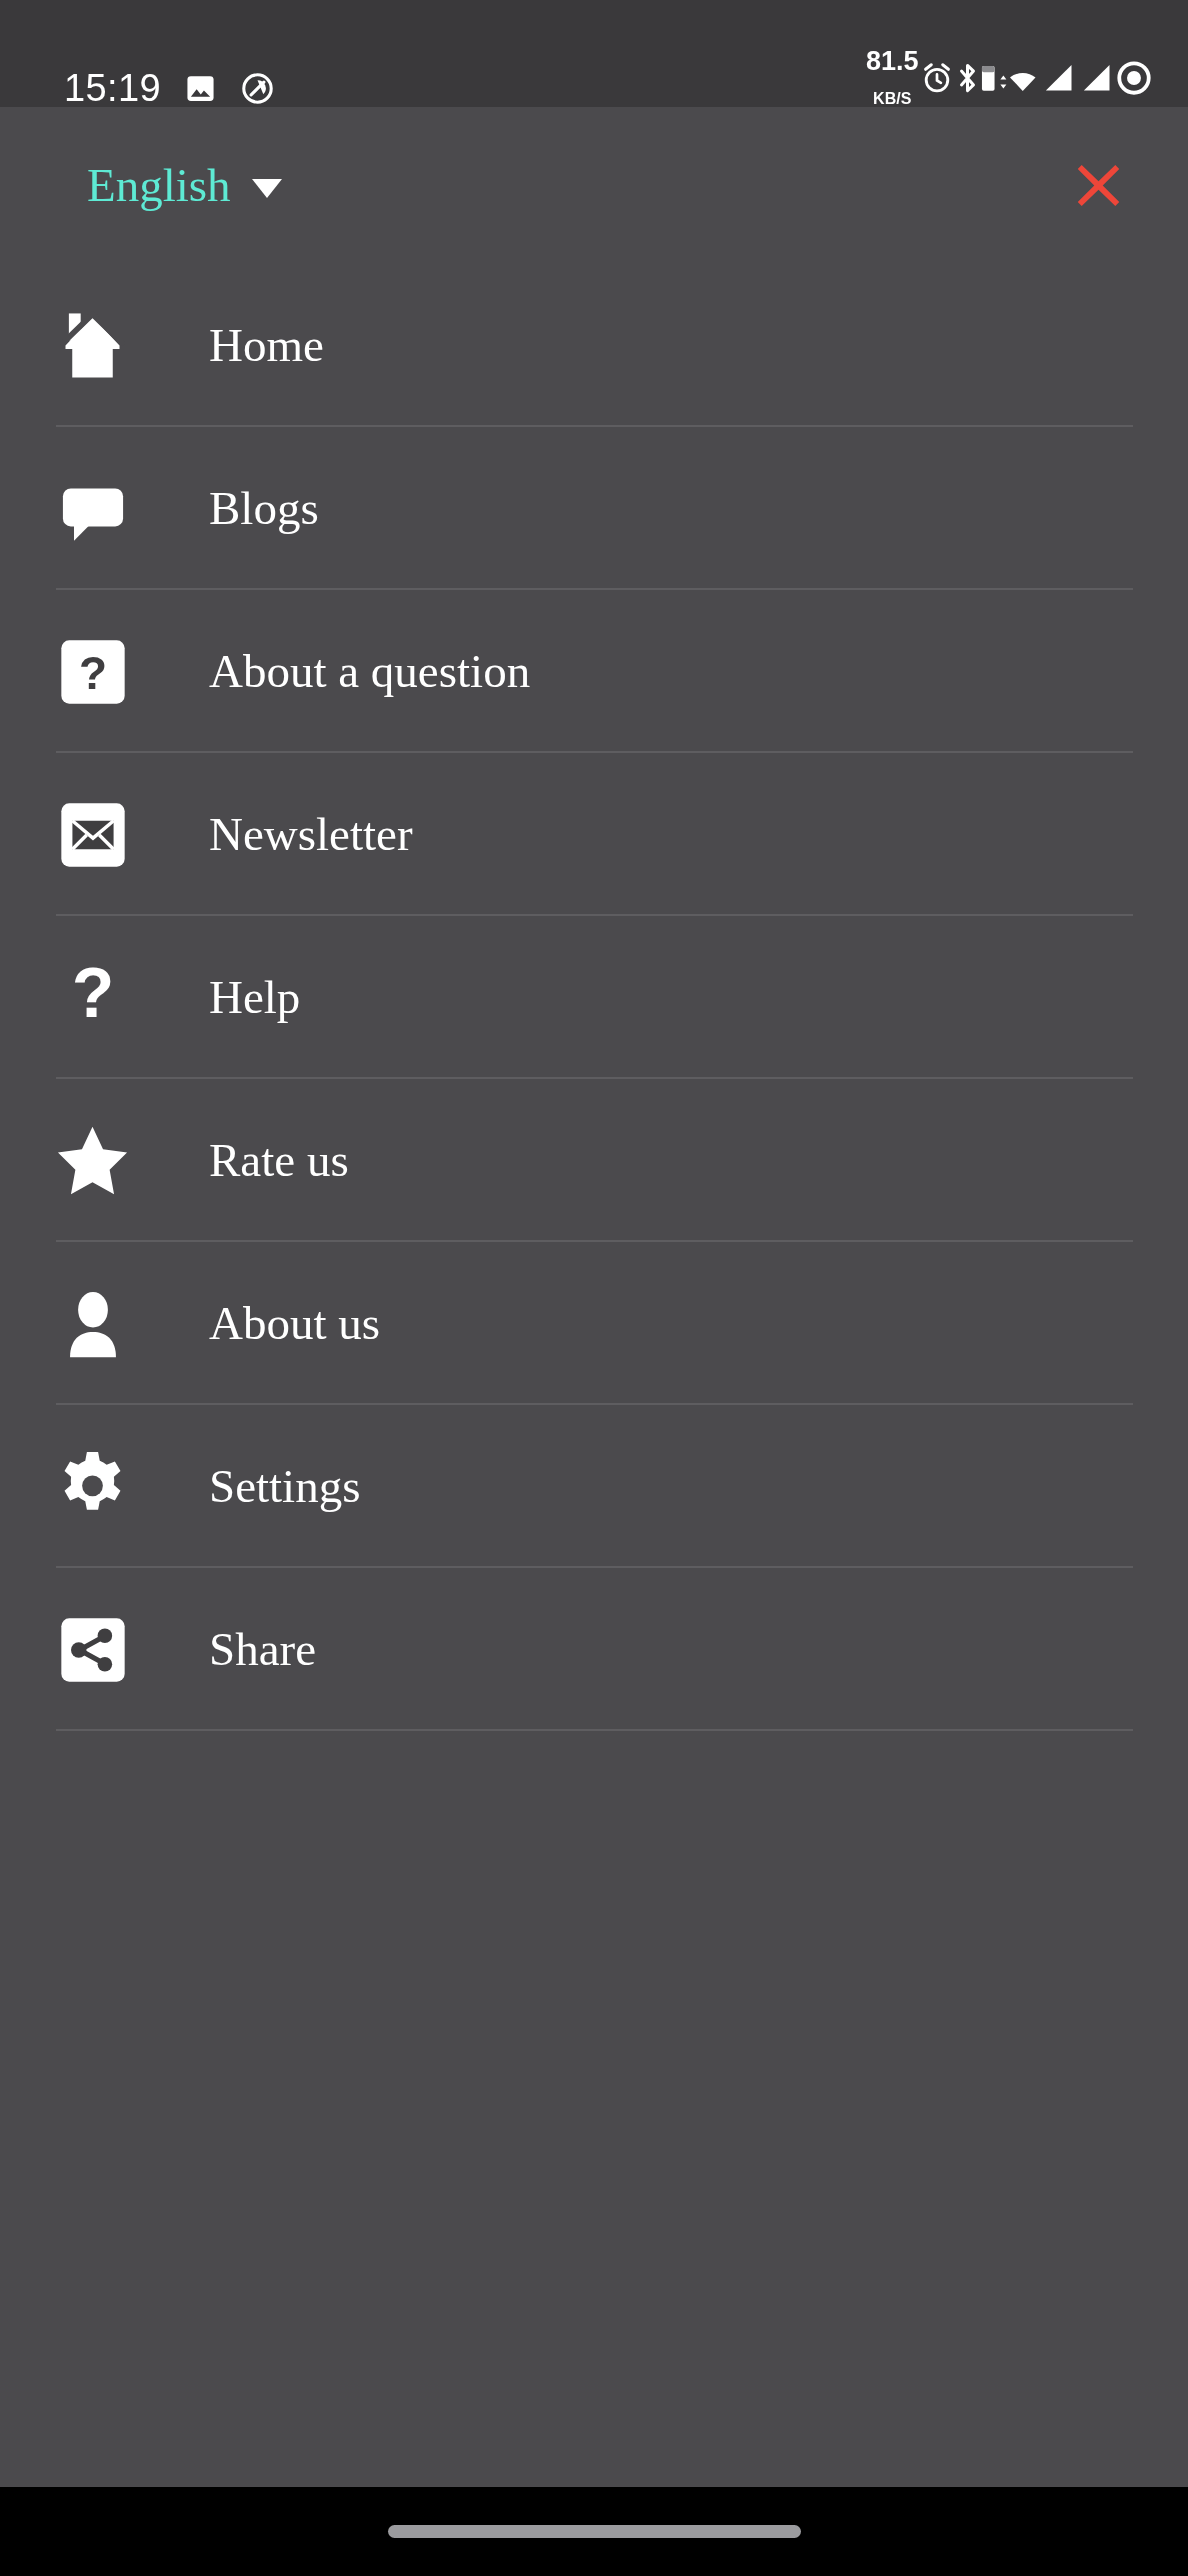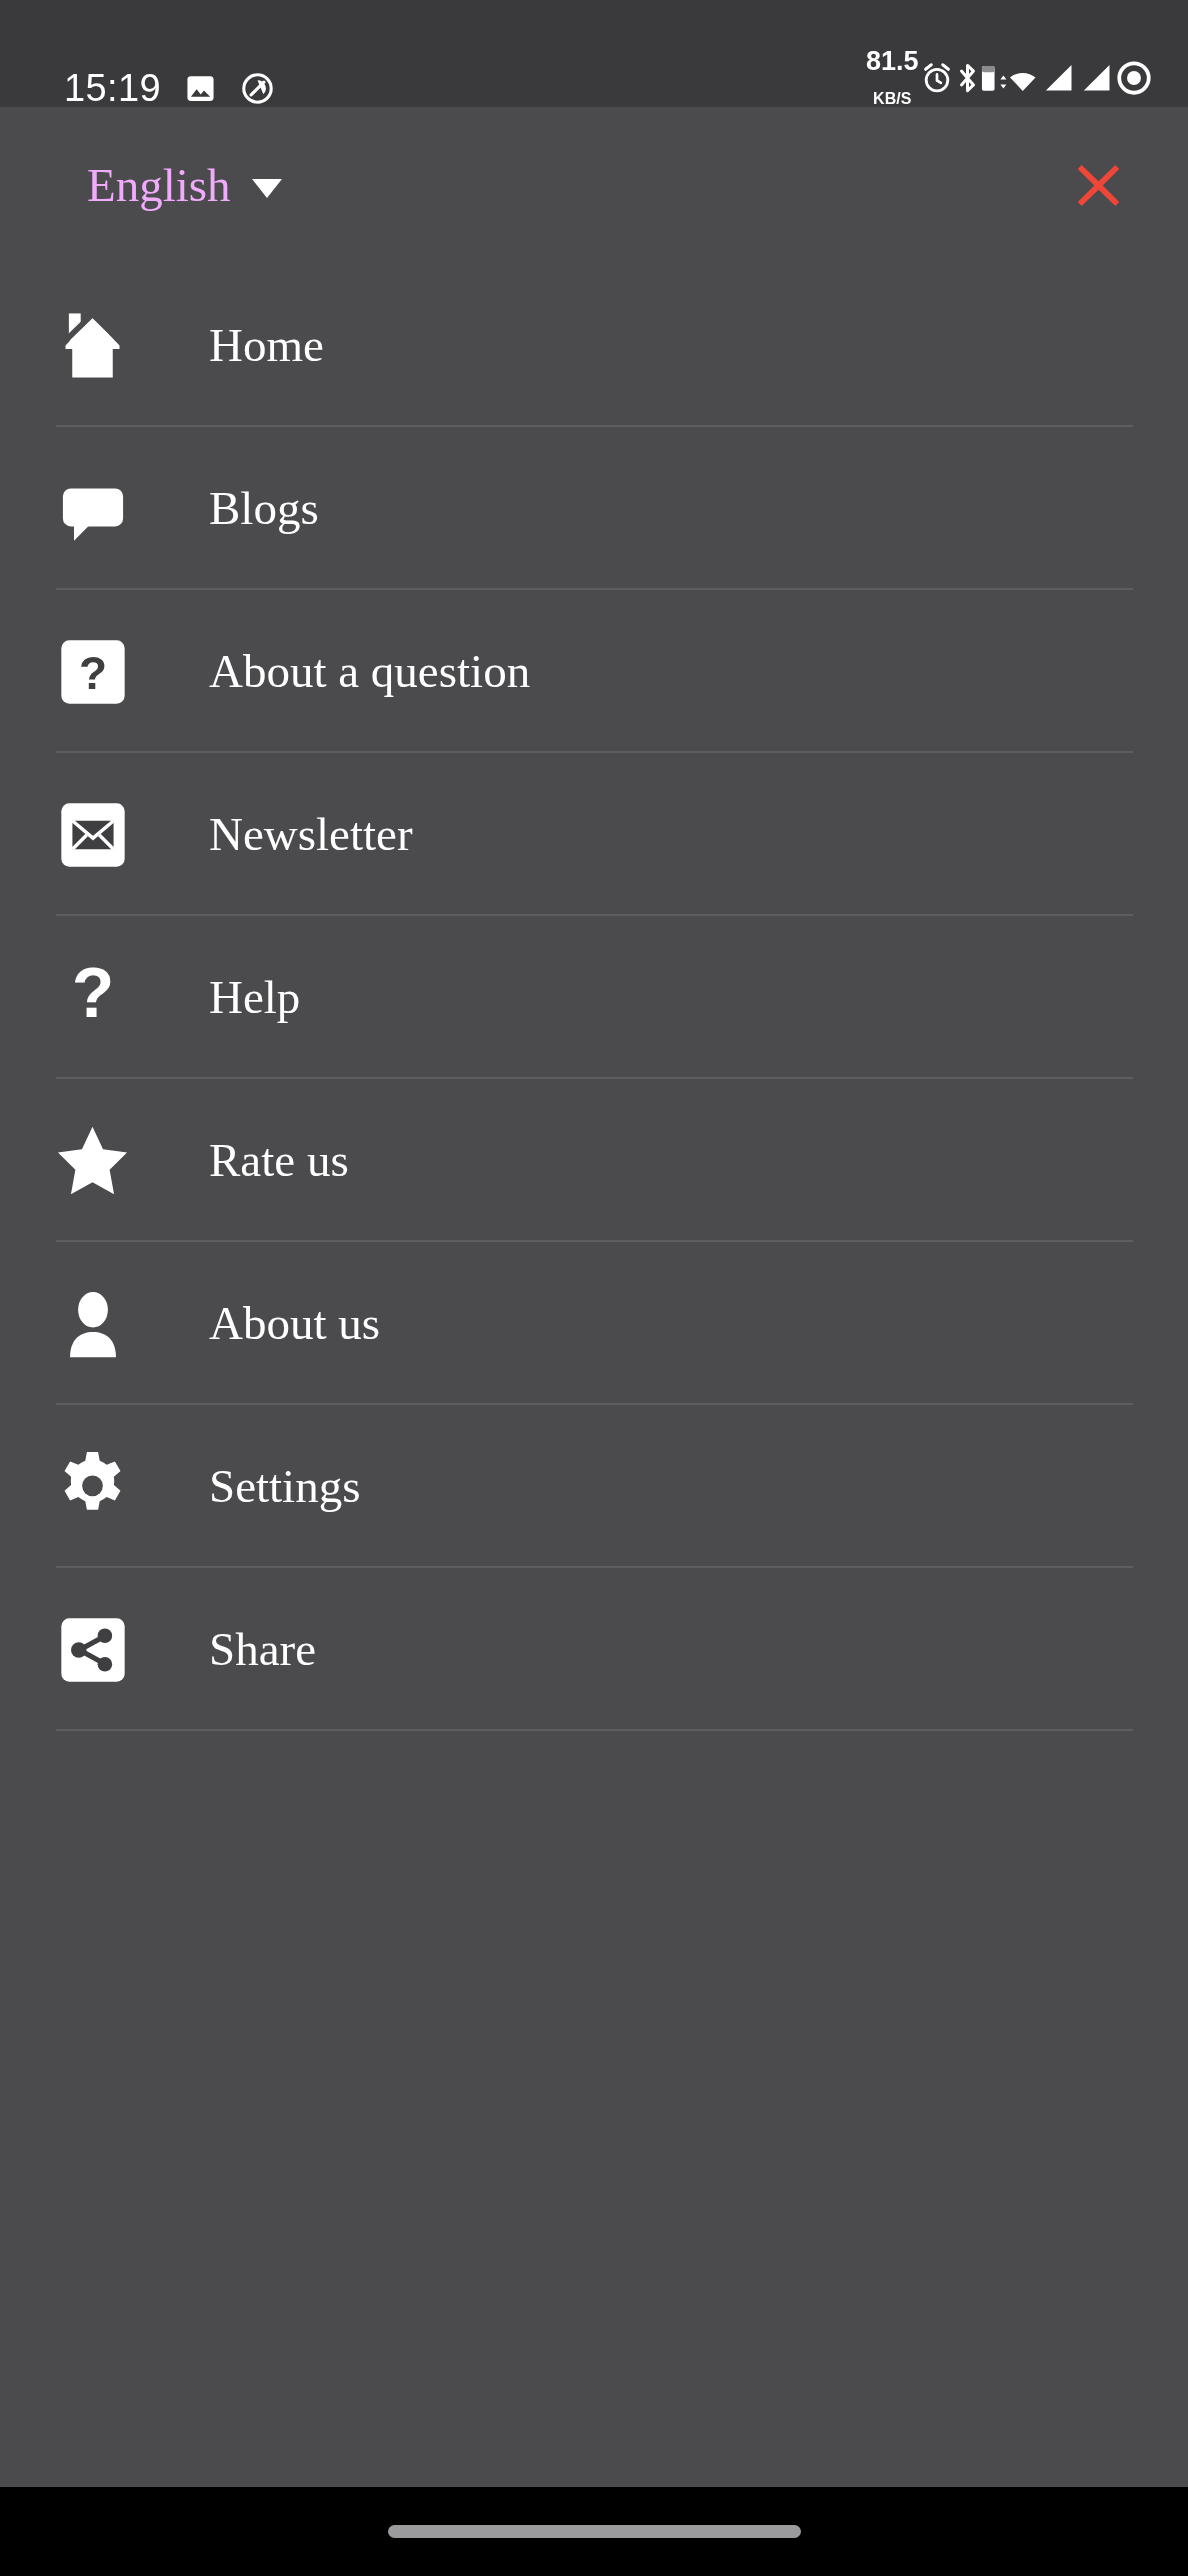--- a/index.html
+++ b/index.html
@@ -49,21 +49,21 @@
     height:157px;
     display:flex; align-items:center;
     padding:0 53px 0 87px;
     flex:0 0 auto;
   }
   .lang-select {
     display:flex; align-items:center; gap:21.5px;
     cursor:pointer;
   }
   .lang-label {
-    color:#f0abfc; font-size:47px; line-height:1;
+    color:#5eead4; font-size:47px; line-height:1;
     font-family:"Liberation Serif","DejaVu Serif",serif;
   }
   .caret {
     width:0; height:0;
     border-left:15.7px solid transparent;
     border-right:15.7px solid transparent;
     border-top:19px solid #ffffff;
     margin-top:5px;
   }
   .close-btn {

